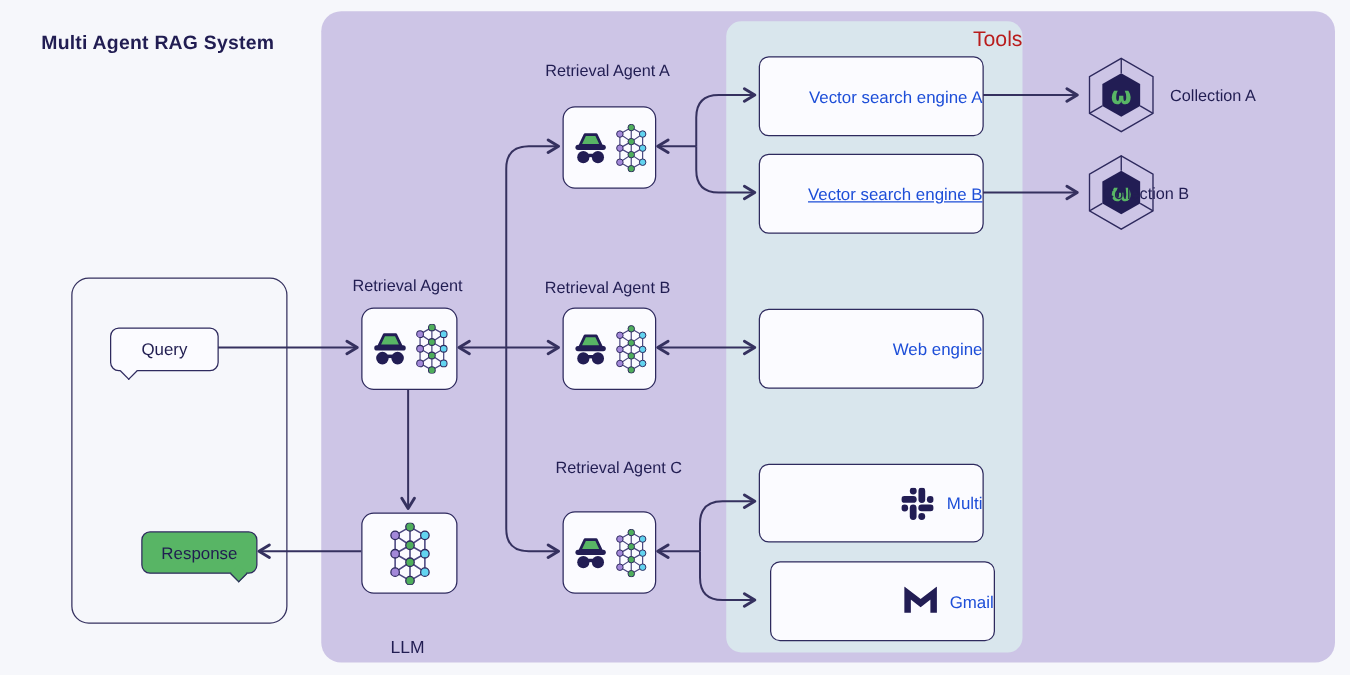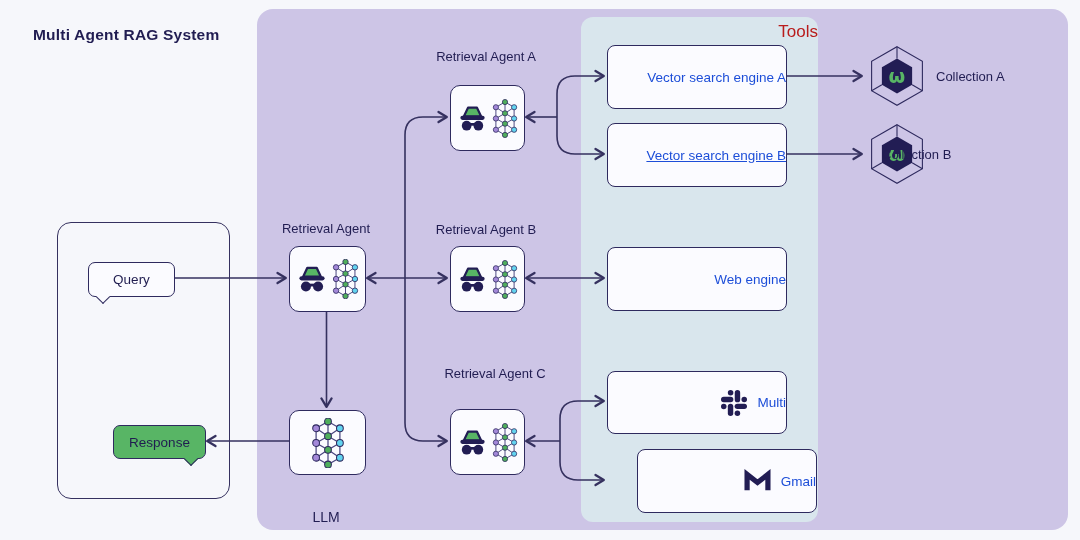--- a/index.html
+++ b/index.html
@@ -209,21 +209,21 @@
   </div>
   <div class="abs toolbox" style="left:607px; top:247px; width:178px; height:62px;">
     <span>Web engine</span>
   </div>
   <div class="abs toolbox" style="left:607px; top:371px; width:178px; height:61px;">
     <svg class="icon" width="26" height="26">
         <use href="#sym-slack"></use>
       </svg>
     <span>Multi</span>
   </div>
-  <div class="abs toolbox" style="left:637px; top:449px; width:178px; height:62px;">
+  <div class="abs toolbox" style="left:616px; top:449px; width:178px; height:62px;">
     <svg class="icon" width="27" height="24">
         <use href="#sym-gmail"></use>
       </svg>
     <span>Gmail</span>
   </div>
 
   <svg class="abs icon" style="left:865px; top:43px;" width="64" height="66" viewBox="0 0 64 72">
       <use href="#sym-collection"></use>
     </svg>
   <div class="abs lbl" style="left:936px; top:69px;text-align:right;">Collection A</div>

